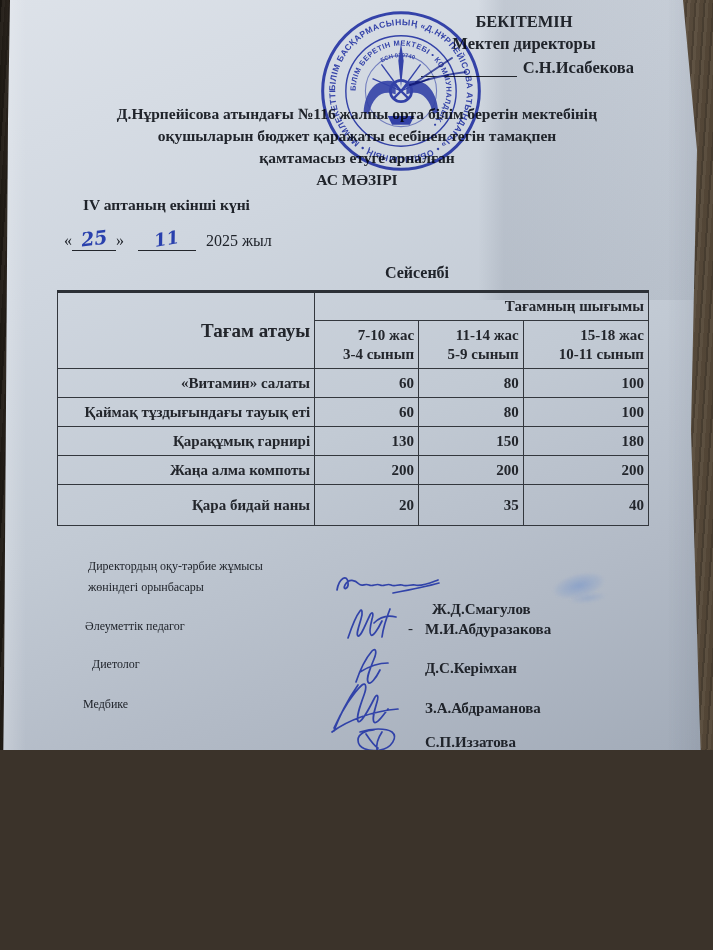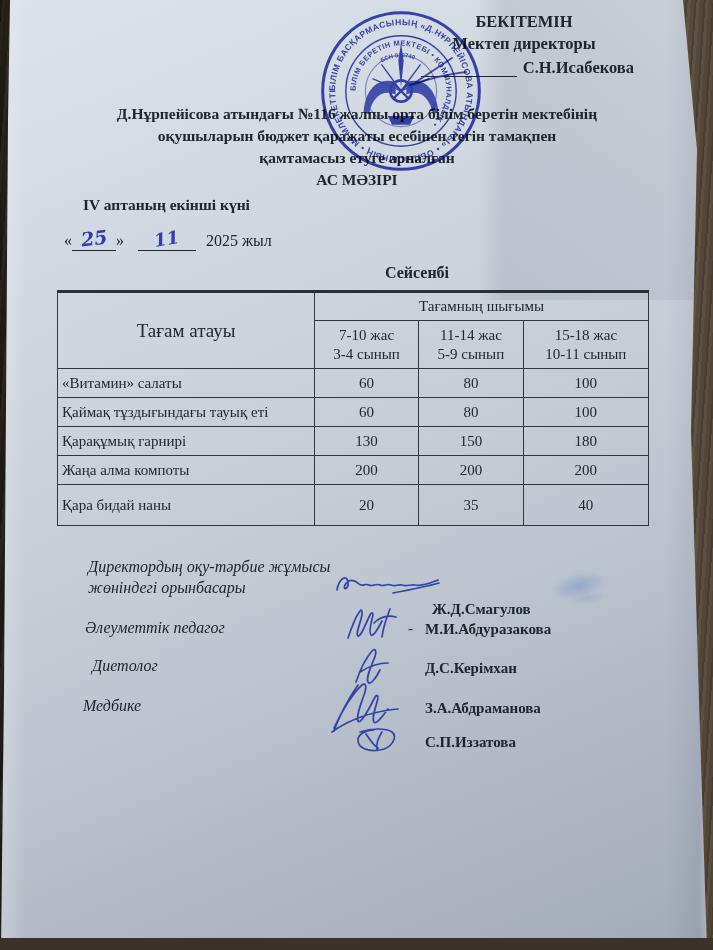--- a/index.html
+++ b/index.html
@@ -1,17 +1,17 @@
 <!DOCTYPE html>
 <html><head>
 <meta charset="utf-8">
 <style>
   html,body{margin:0;padding:0;background:#3b332a;}
   .stage{
-    position:relative;width:713px;height:938px;overflow:hidden;
+    position:relative;width:713px;height:750px;overflow:hidden;
     background:
       repeating-linear-gradient(94deg, rgba(0,0,0,.18) 0 2px, rgba(255,255,255,.03) 2px 5px, rgba(0,0,0,.05) 5px 9px),
       linear-gradient(to right,#1f1a14 0px,#2e2720 10px,#4a4034 26px,#6b5e4f 60%,#756758 85%,#544737 100%);
     font-family:"Liberation Serif", serif;color:#20242b;
   }
   .paper{
     position:absolute;inset:0;
     clip-path:polygon(10px 0px,683px 0px,697px 150px,691px 430px,699px 700px,707px 950px,1px 950px,4px 690px,8px 120px);
     background:
       linear-gradient(to right, rgba(255,255,255,.20) 0 6px, rgba(255,255,255,0) 26px),
@@ -33,29 +33,29 @@
   .week{left:83px;top:196px;font-size:15.5px;font-weight:bold;}
   .dateline{left:64px;top:228px;font-size:16px;white-space:nowrap;}
   .hand{color:#2940ad;font-style:italic;font-weight:bold;font-family:"DejaVu Serif",serif;}
   .day-slot,.month-slot{display:inline-block;border-bottom:1.6px solid #23262c;text-align:center;position:relative;top:-1px;}
   .day-slot{width:44px;} .month-slot{width:58px;margin-left:14px;margin-right:10px;}
   .day-slot .hand{display:inline-block;transform:rotate(-7deg);font-size:19px;}
   .month-slot .hand{display:inline-block;transform:rotate(-10deg);font-size:18px;}
   .dayname{left:57px;top:264px;width:592px;text-align:center;padding-left:128px;box-sizing:border-box;font-size:16px;font-weight:bold;}
   table.menu{position:absolute;left:57px;top:290px;width:592px;border-collapse:collapse;table-layout:fixed;
     font-size:15px;color:#23262c;}
-  table.menu td,table.menu th{border:1.5px solid #33373d;padding:1px 4px;vertical-align:middle;font-weight:normal;}
+  table.menu td,table.menu th{border:1.5px solid #33373d;padding:1px 4px;vertical-align:middle;font-weight:bold;text-align:right;}
   table.menu{border-top:3px solid #2c3036;}
   th.dish-h{font-weight:bold;font-size:19px;}
   th.grp{font-weight:bold;height:25px;}
   th.age{font-weight:bold;height:45px;line-height:1.25;}
   td.dish{text-align:left;padding-left:6px;height:26px;}
   td.val{text-align:center;}
   tr.last td{height:38px;}
-  .sigrow-label{font-size:16px;font-style:italic;}
+  .sigrow-label{font-size:12px;}
   .signame{font-size:15px;font-weight:bold;}
   .sig-svg{position:absolute;}
   .sig-svg path{stroke:#2638a6;stroke-width:1.7;fill:none;stroke-linecap:round;opacity:.92;}
   .smudge{position:absolute;left:550px;top:568px;width:66px;height:42px;transform:rotate(-14deg);filter:blur(1.1px);
     background:radial-gradient(ellipse 55% 38% at 45% 40%, rgba(80,125,205,.38), rgba(80,125,205,.10) 60%, transparent 75%);}
   .smudge2{position:absolute;left:562px;top:590px;width:52px;height:16px;transform:rotate(-8deg);filter:blur(1px);
     background:radial-gradient(ellipse 50% 45% at 50% 50%, rgba(80,125,205,.22), transparent 75%);}
 </style>
 </head>
 <body>

